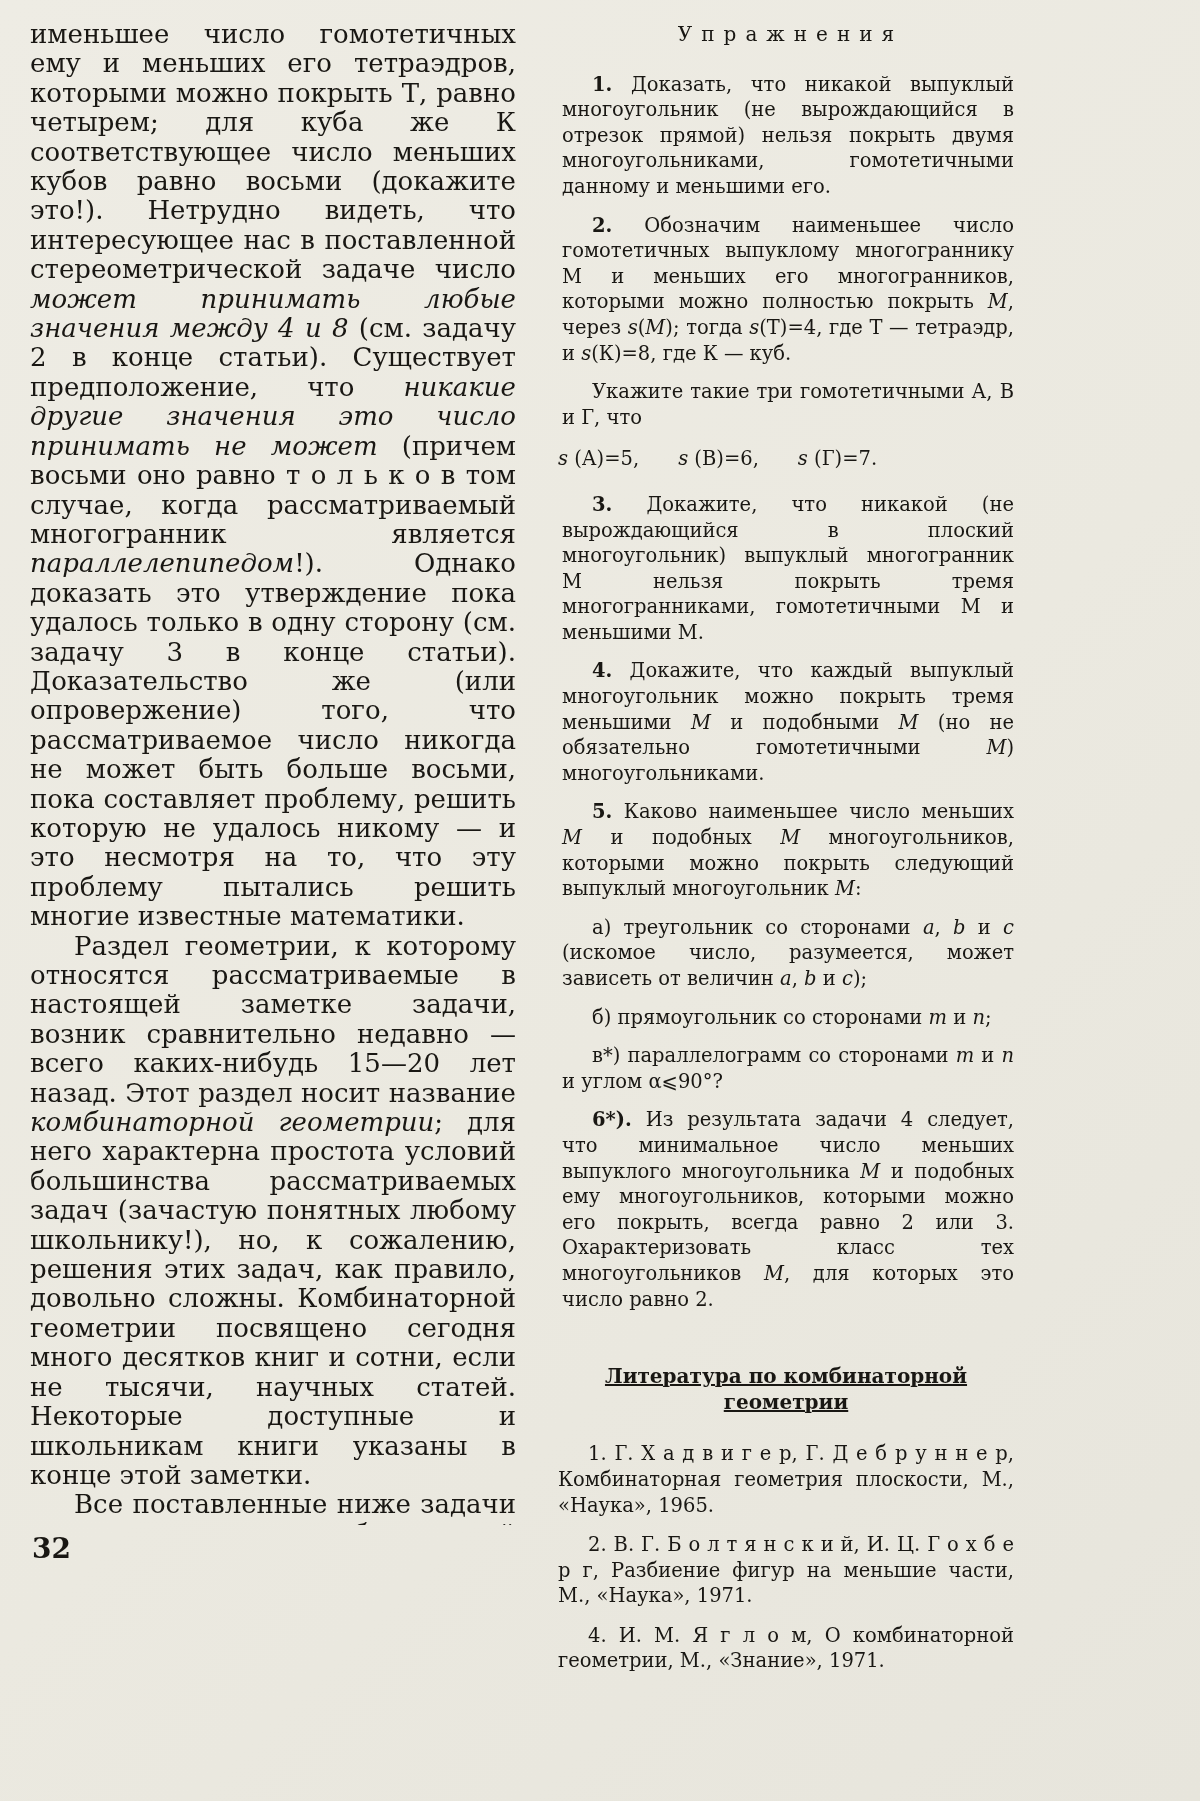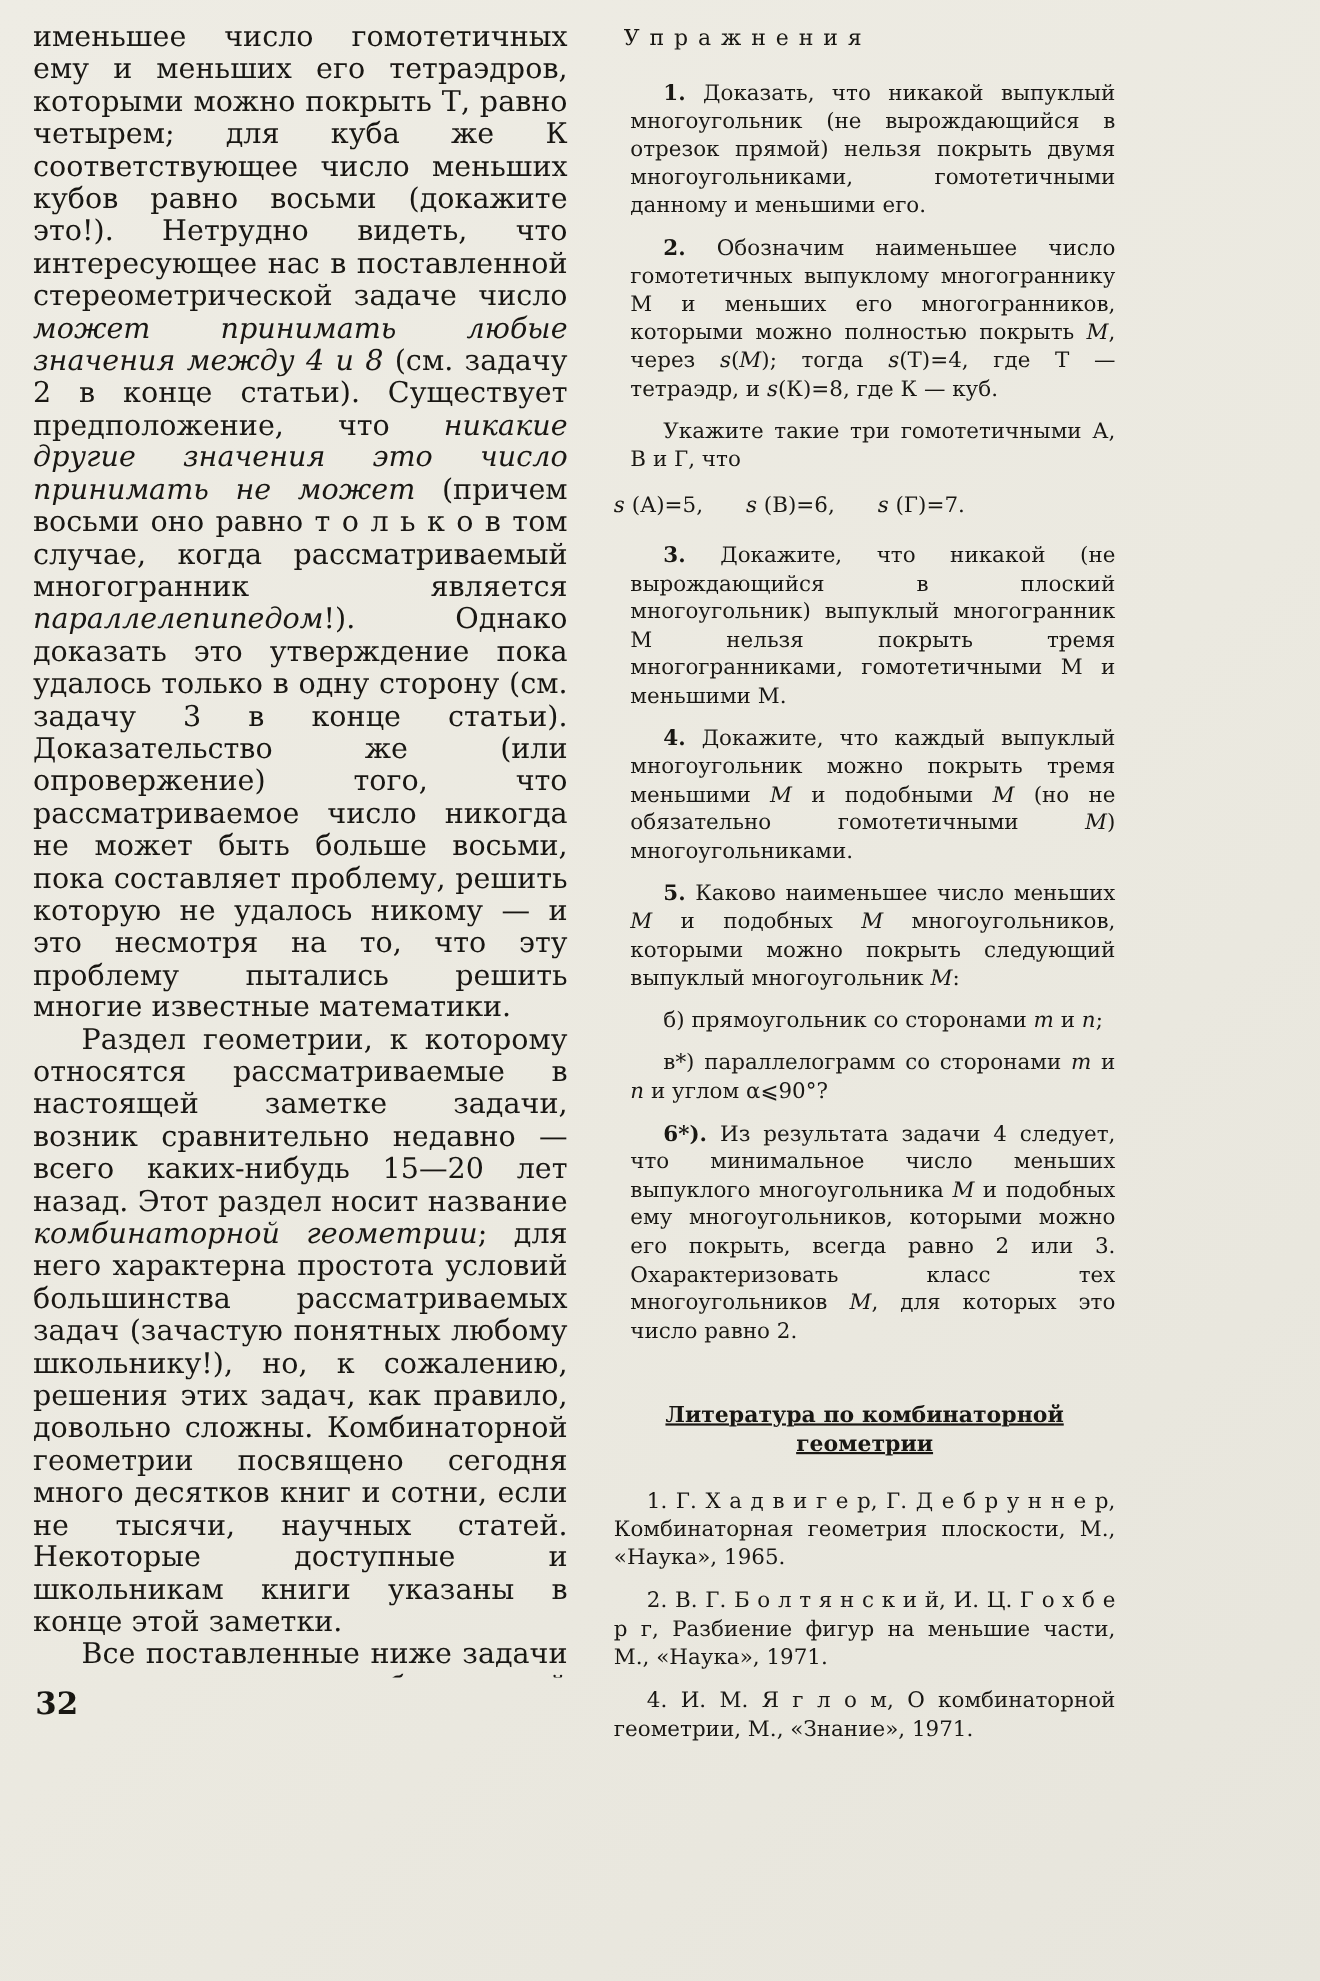--- a/index.html
+++ b/index.html
@@ -37,25 +37,25 @@
     width: 456px;
     font-size: 19.5px;
     line-height: 25.6px;
     max-height: 1760px;
     overflow: hidden;
   }
   .exercises-heading {
     font-size: 20px;
     font-weight: normal;
     letter-spacing: 0.45em;
-    text-align: left;
+    text-align: center;
     text-indent: 0.45em;
     margin: 2px 0 24px 0;
   }
-  .blk { margin: 0 0 13px 15px; text-indent: 30px; }
+  .blk { margin: 0 0 13px 4px; text-indent: 30px; }
   .blk.cont { margin-bottom: 13px; }
   .blk.formula {
     text-align: left;
     text-indent: 0;
     margin: 16px 0 20px 0;
     white-space: pre-wrap;
   }
   .lit-heading {
     font-size: 20px;
     font-weight: bold;
@@ -90,20 +90,21 @@
   <div class="col col-right">
     <h2 class="exercises-heading">Упражнения</h2>
     <div id="blocks">
         <p class="blk exercise"><b>1.</b> Доказать, что никакой выпуклый многоугольник (не вырождающийся в отрезок прямой) нельзя покрыть двумя многоугольниками, гомотетичными данному и меньшими его.</p>
         <p class="blk exercise"><b>2.</b> Обозначим наименьшее число гомотетичных выпуклому многограннику М и меньших его многогранников, которыми можно полностью покрыть <i>М</i>, через <i>s</i>(<i>М</i>); тогда <i>s</i>(Т)=4, где Т — тетраэдр, и <i>s</i>(К)=8, где К — куб.</p>
         <p class="blk cont">Укажите такие три гомотетичными А, В и Г, что</p>
         <p class="blk formula"><i>s</i> (А)=5,  <i>s</i> (В)=6,  <i>s</i> (Г)=7.</p>
         <p class="blk exercise"><b>3.</b> Докажите, что никакой (не вырождающийся в плоский многоугольник) выпуклый многогранник М нельзя покрыть тремя многогранниками, гомотетичными М и меньшими М.</p>
         <p class="blk exercise"><b>4.</b> Докажите, что каждый выпуклый многоугольник можно покрыть тремя меньшими <i>М</i> и подобными <i>М</i> (но не обязательно гомотетичными <i>М</i>) многоугольниками.</p>
         <p class="blk exercise"><b>5.</b> Каково наименьшее число меньших <i>М</i> и подобных <i>М</i> многоугольников, которыми можно покрыть следующий выпуклый многоугольник <i>М</i>:</p>
+        <p class="blk cont">а) треугольник со сторонами <i>a</i>, <i>b</i> и <i>c</i> (искомое число, разумеется, может зависеть от величин <i>a</i>, <i>b</i> и <i>c</i>);</p>
         <p class="blk cont">б) прямоугольник со сторонами <i>m</i> и <i>n</i>;</p>
         <p class="blk cont">в*) параллелограмм со сторонами <i>m</i> и <i>n</i> и углом α⩽90°?</p>
         <p class="blk exercise"><b>6*).</b> Из результата задачи 4 следует, что минимальное число меньших выпуклого многоугольника <i>М</i> и подобных ему многоугольников, которыми можно его покрыть, всегда равно 2 или 3. Охарактеризовать класс тех многоугольников <i>М</i>, для которых это число равно 2.</p>
       </div>
     <h3 class="lit-heading">Литература по комбинаторной геометрии</h3>
     <div id="lit">
         <p class="lit-item">1. Г. Х а д в и г е р,  Г. Д е б р у н н е р, Комбинаторная геометрия плоскости, М., «Наука», 1965.</p>
         <p class="lit-item">2. В. Г. Б о л т я н с к и й, И. Ц. Г о х б е р г, Разбиение фигур на меньшие части, М., «Наука», 1971.</p>
         <p class="lit-item">4. И. М. Я г л о м, О комбинаторной геометрии, М., «Знание», 1971.</p>
       </div>

